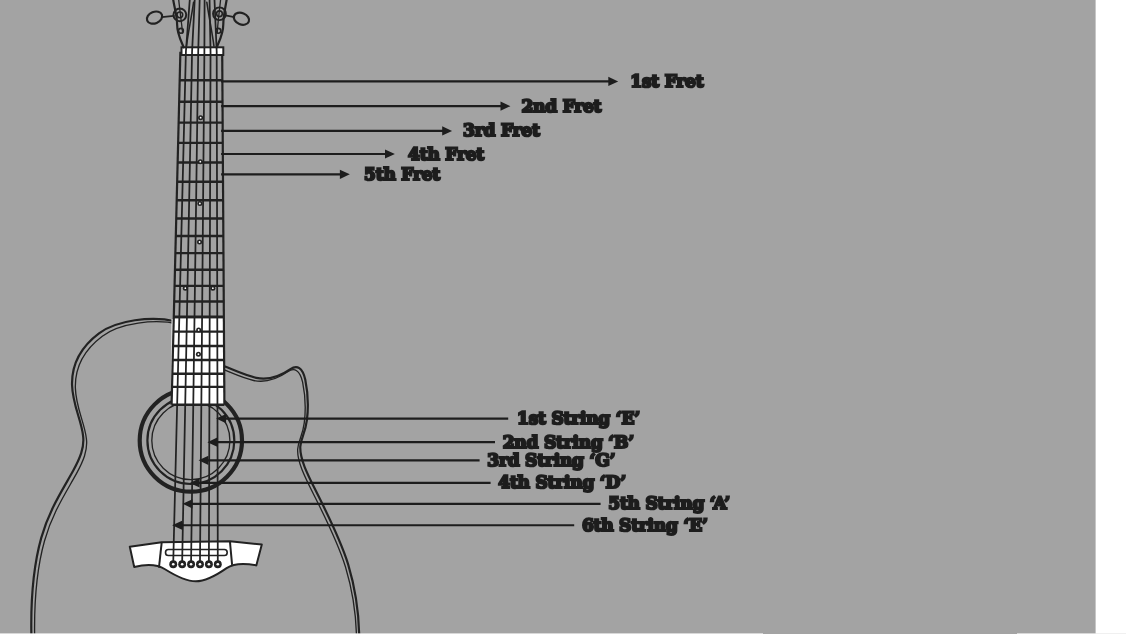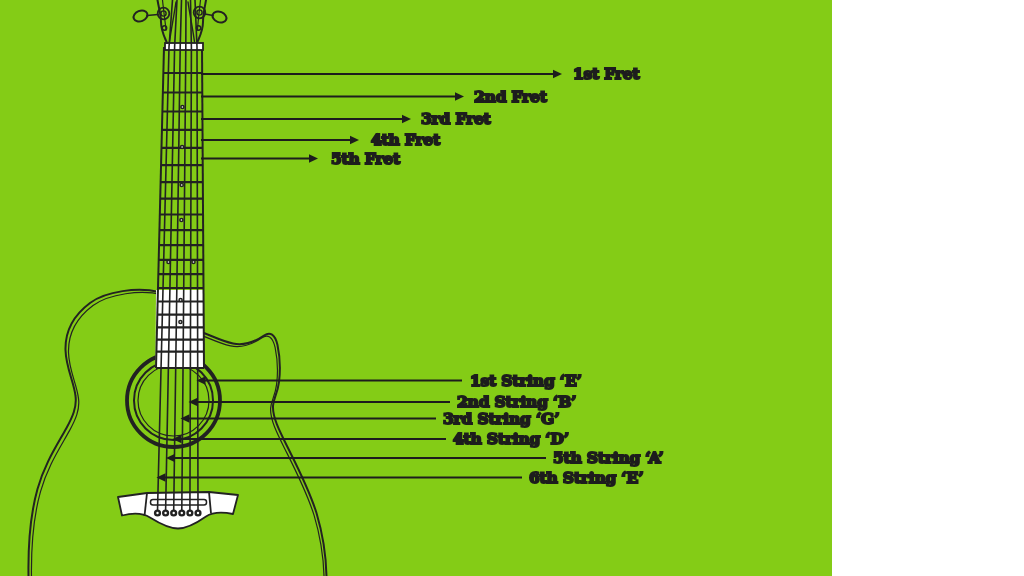--- a/index.html
+++ b/index.html
@@ -1,16 +1,16 @@
 <!DOCTYPE html>
 <html><head>
 <meta charset="utf-8">
 <style>
   html,body{margin:0;padding:0;background:#fff;}
-  .stage{position:relative;width:832px;height:576px;background:#84cc16;overflow:hidden;
+  .stage{position:relative;width:996px;height:576px;background:#a3a3a3;overflow:hidden;
          font-family:"DejaVu Serif","Liberation Serif",serif;}
   svg{display:block;}
   svg text{font-family:"DejaVu Serif","Liberation Serif",serif;
            font-weight:bold;font-size:15.5px;fill:#1d1d1d;letter-spacing:-0.2px;}
 </style>
 </head>
 <body>
 
 <div class="stage">
 <svg viewBox="0 0 1024 576" width="1024" height="576">

